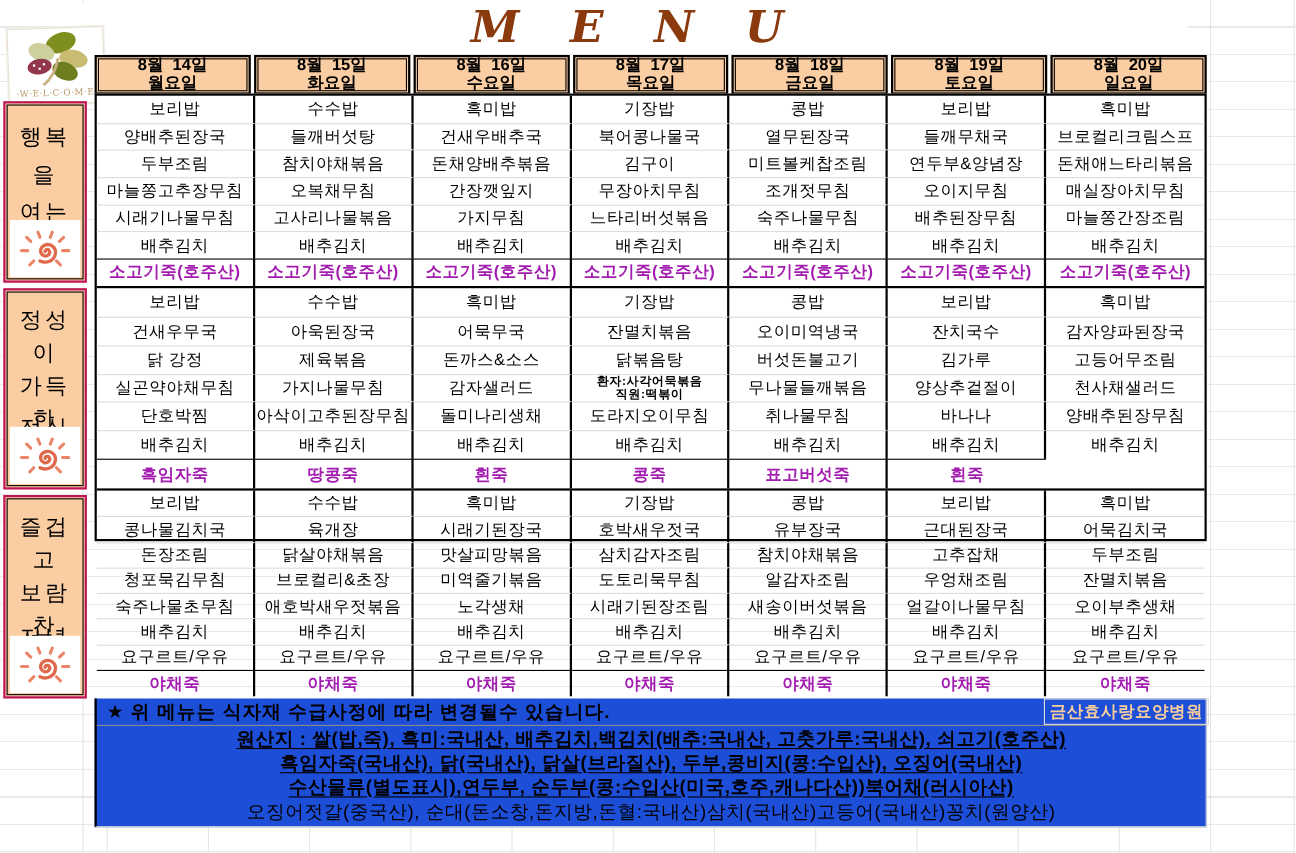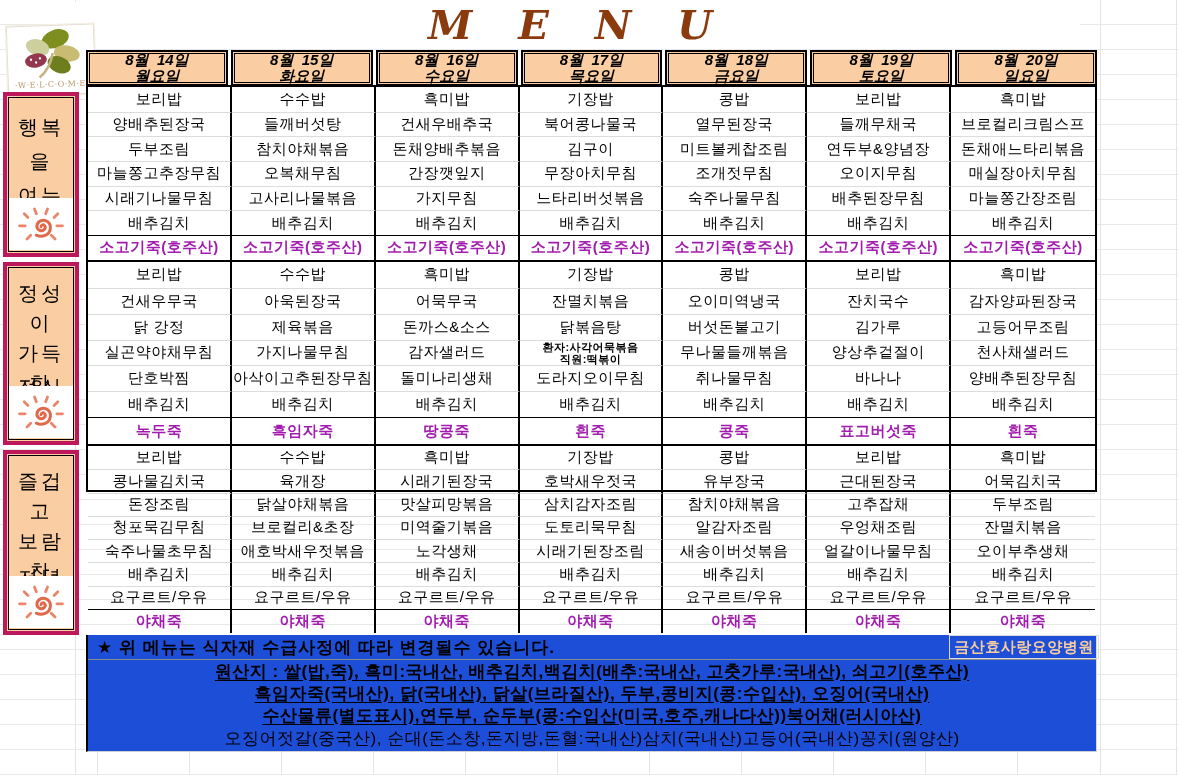--- a/index.html
+++ b/index.html
@@ -41,21 +41,21 @@
     display:grid; grid-template-columns:repeat(7,1fr); gap:3px;
     background:#fff;
   }
   .day-cell {
     position:relative; background:#FACDA2;
     border:2px solid #000;
     display:flex; flex-direction:column; align-items:center; justify-content:center;
   }
   .day-cell::after { content:""; position:absolute; inset:1px; border:1px solid #000; pointer-events:none; }
   .day-cell .date, .day-cell .weekday {
-    font-size:15px; font-weight:bold; color:#000; line-height:16px; white-space:pre; z-index:1;font-style:italic;
+    font-size:15px; font-weight:bold; color:#000; line-height:16px; white-space:pre; z-index:1;
   }
 
   
   #menu-table {
     position:absolute; left:86px; top:85px; width:1011px; height:407px;
     border:2px solid #000; background:#fff;
   }
   .block { display:grid; grid-template-columns:repeat(7,1fr); border-bottom:2px solid #000; }
   .block.last { border-bottom:none; }
   .cell {
@@ -64,21 +64,21 @@
     overflow:hidden; text-align:center;
   }
   .cell.col-sep { border-right:2px solid #000; }
   .cell.row-sep { border-top:1px solid #DCDCDC; }
   .cell.porridge { border-top:1px solid #000; color:#a21caf; font-weight:600; }
   .cell.two-line { font-size:11px; line-height:12px; white-space:pre-line; font-weight:600; }
 
   
   .side-block {
     position:absolute; left:3px; width:76px;
-    background:#FACDA2; border:4px solid #be185d;
+    background:#FACDA2; border:2px solid #be185d;
   }
   .side-block::after { content:""; position:absolute; inset:1px; border:1px solid #000; pointer-events:none; }
   .side-label { position:relative; z-index:1; text-align:center; font-size:20px; color:#000; letter-spacing:3px; }
   #side-block-0 .side-label { margin-top:14px; line-height:34px; }
   #side-block-1 .side-label, #side-block-2 .side-label { margin-top:12px; line-height:30px; }
   .partial-label {
     position:absolute; left:0; right:0; bottom:42px; z-index:1;
     text-align:center; font-size:20px; line-height:24px; color:#000; letter-spacing:3px;
   }
   .sun-box {
@@ -266,21 +266,20 @@
       <div class="cell col-sep row-sep">취나물무침</div>
       <div class="cell col-sep row-sep">바나나</div>
       <div class="cell row-sep">양배추된장무침</div>
       <div class="cell col-sep row-sep">배추김치</div>
       <div class="cell col-sep row-sep">배추김치</div>
       <div class="cell col-sep row-sep">배추김치</div>
       <div class="cell col-sep row-sep">배추김치</div>
       <div class="cell col-sep row-sep">배추김치</div>
       <div class="cell col-sep row-sep">배추김치</div>
       <div class="cell row-sep">배추김치</div>
-      <div class="cell porridge col-sep">녹두죽</div>
       <div class="cell porridge col-sep">흑임자죽</div>
       <div class="cell porridge col-sep">땅콩죽</div>
       <div class="cell porridge col-sep">흰죽</div>
       <div class="cell porridge col-sep">콩죽</div>
       <div class="cell porridge col-sep">표고버섯죽</div>
       <div class="cell porridge">흰죽</div>
     </div>
     <div class="block last" style="height: 187px; grid-template-rows: repeat(7, 1fr) 24px;">
       <div class="cell col-sep">보리밥</div>
       <div class="cell col-sep">수수밥</div>

